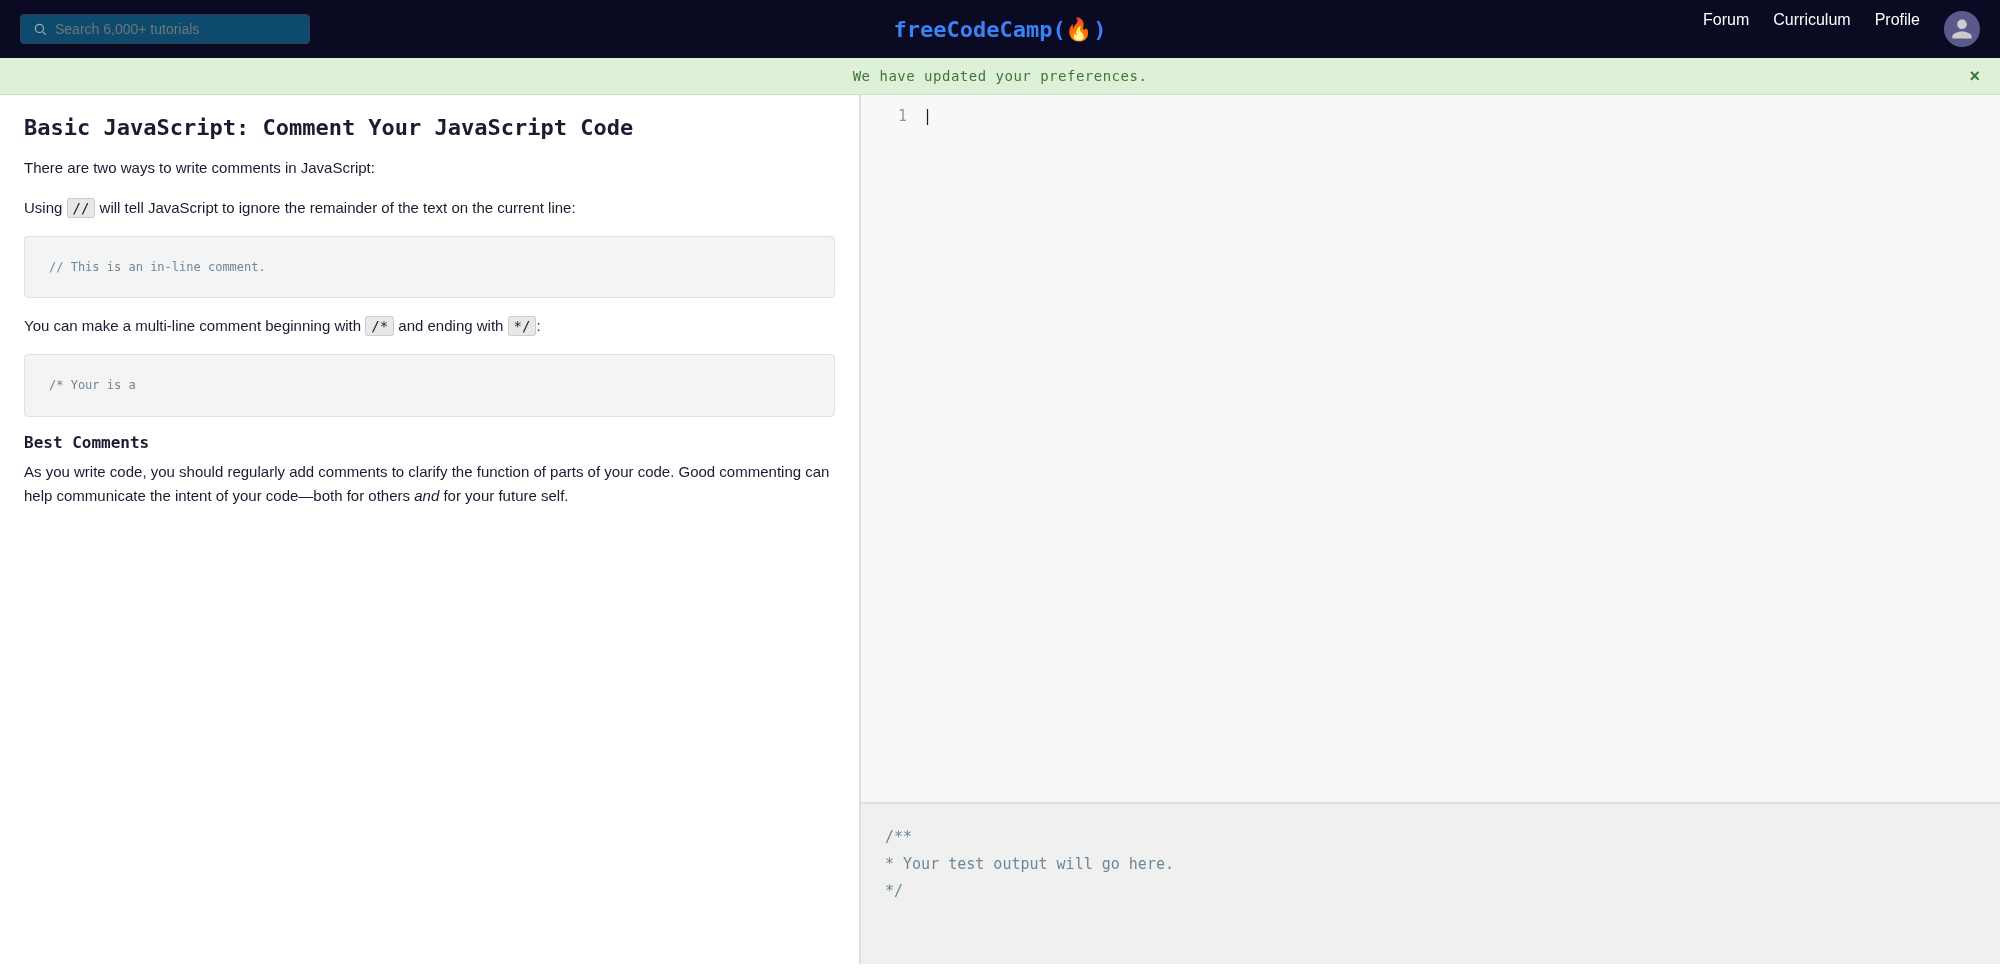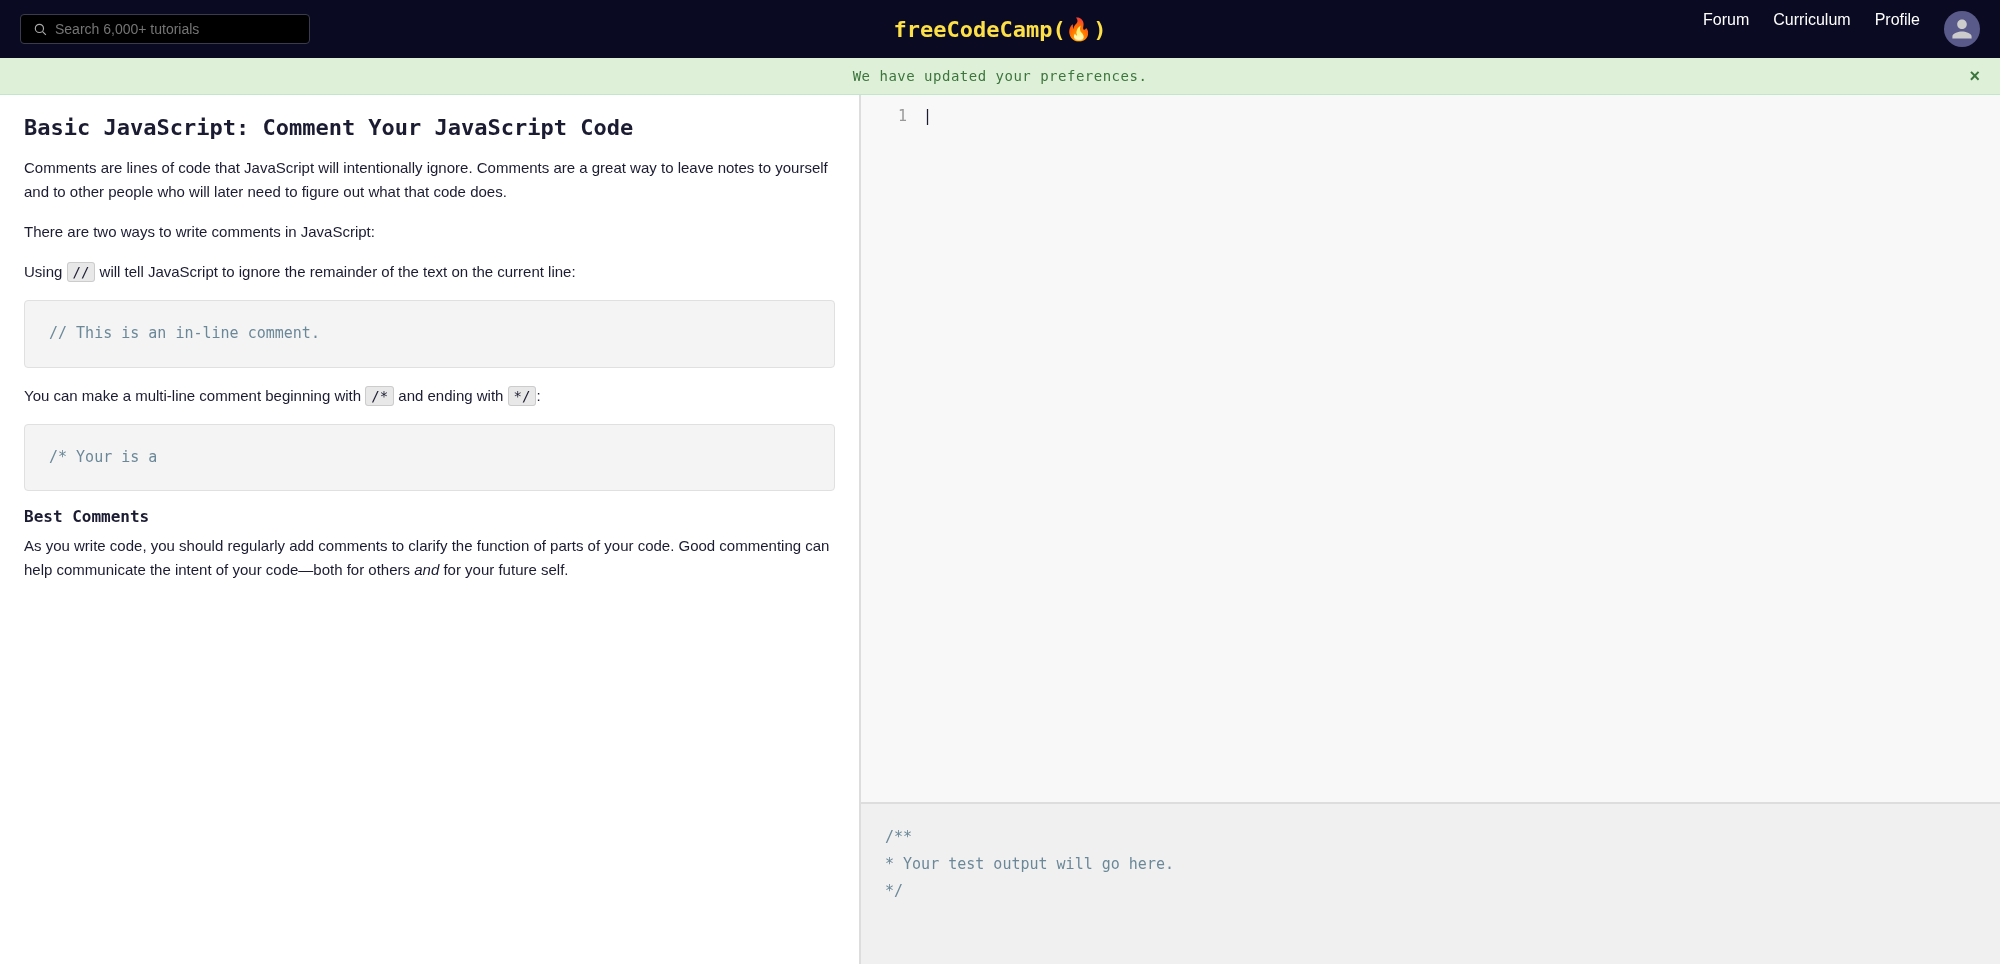--- a/index.html
+++ b/index.html
@@ -18,21 +18,21 @@
       display: flex;
       align-items: center;
       justify-content: space-between;
       padding: 0 20px;
       position: relative;
     }
 
     .navbar-search {
       display: flex;
       align-items: center;
-      background: #000000;
+      background: #0c4a6e;
       border: 1px solid #3b3b4f;
       border-radius: 4px;
       padding: 6px 12px;
       gap: 8px;
       width: 290px;
     }
 
     .navbar-search input {
       background: transparent;
       border: none;
@@ -48,21 +48,21 @@
       fill: none;
       stroke: #aaa;
       stroke-width: 2;
       flex-shrink: 0;
     }
 
     .navbar-logo {
       position: absolute;
       left: 50%;
       transform: translateX(-50%);
-      color: #fde047;
+      color: #3b82f6;
       font-size: 22px;
       font-family: monospace;
       font-weight: bold;
       white-space: nowrap;
     }
 
     .navbar-links {
       display: flex;
       gap: 24px;
     }
@@ -158,21 +158,21 @@
       color: #1b1b32;
     }
 
     .code-block {
       background: #f4f4f4;
       border: 1px solid #e0e0e0;
       border-radius: 4px;
       padding: 20px 24px;
       margin: 16px 0;
       font-family: monospace;
-      font-size: 15px;
+      font-size: 12px;
       color: #6b8899;
       line-height: 1.7;
     }
 
     .best-practice-title {
       font-family: monospace;
       font-size: 16px;
       font-weight: bold;
       color: #1b1b32;
       margin-bottom: 8px;
@@ -276,21 +276,20 @@
   <span class="notification-text">We have updated your preferences.</span>
   <span class="notification-close">×</span>
 </div>
 
 <div class="main-layout">
 
   <div class="left-panel">
 
     <h1 class="challenge-title">Basic JavaScript: Comment Your JavaScript Code</h1>
 
-    <p class="description-text">Comments are lines of code that JavaScript will intentionally ignore. Comments are a great way to leave notes to yourself and to other people who will later need to figure out what that code does.</p>
 
     <p class="description-text">There are two ways to write comments in JavaScript:</p>
 
     <p class="description-text">
       Using <span class="code-inline">//</span> will tell JavaScript to ignore the remainder of the text on the current line:
     </p>
 
     <div class="code-block">
       <span>// This is an in-line comment.</span>
     </div>

